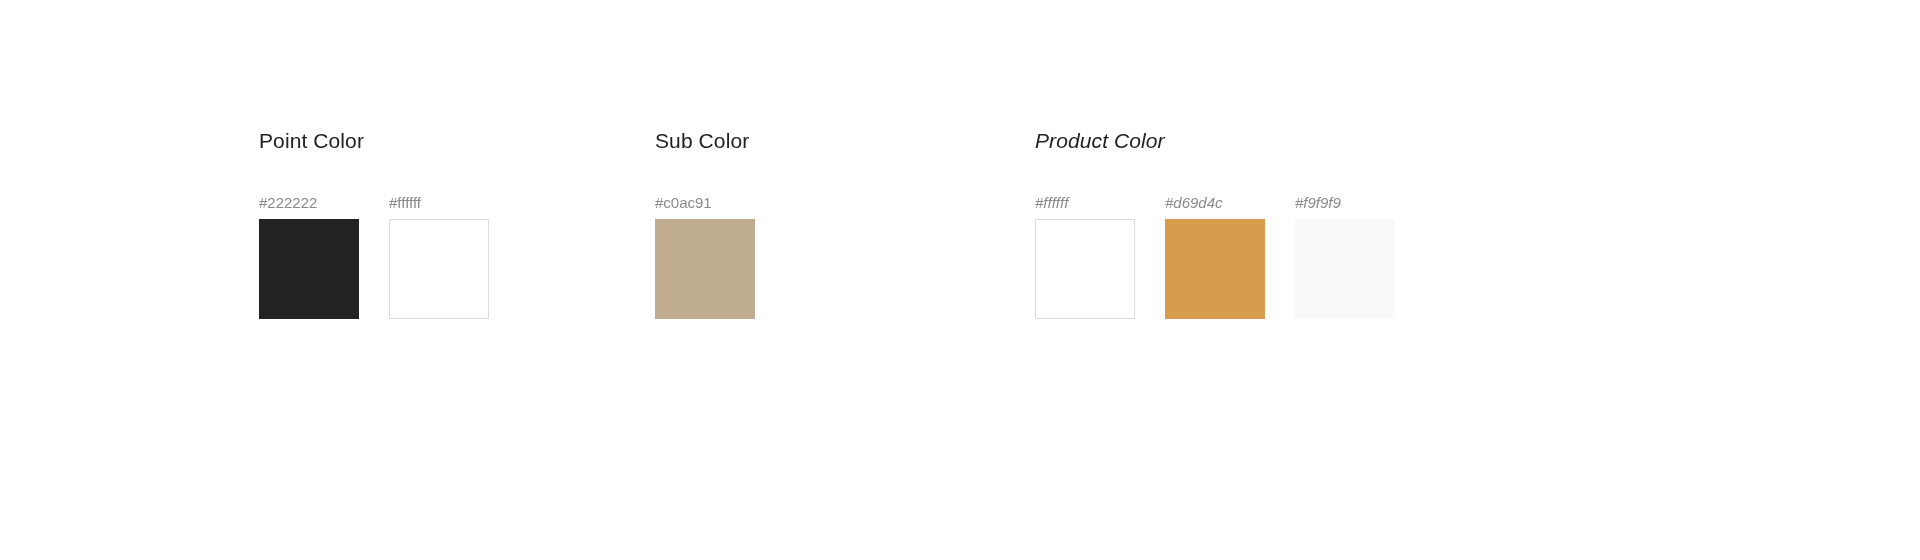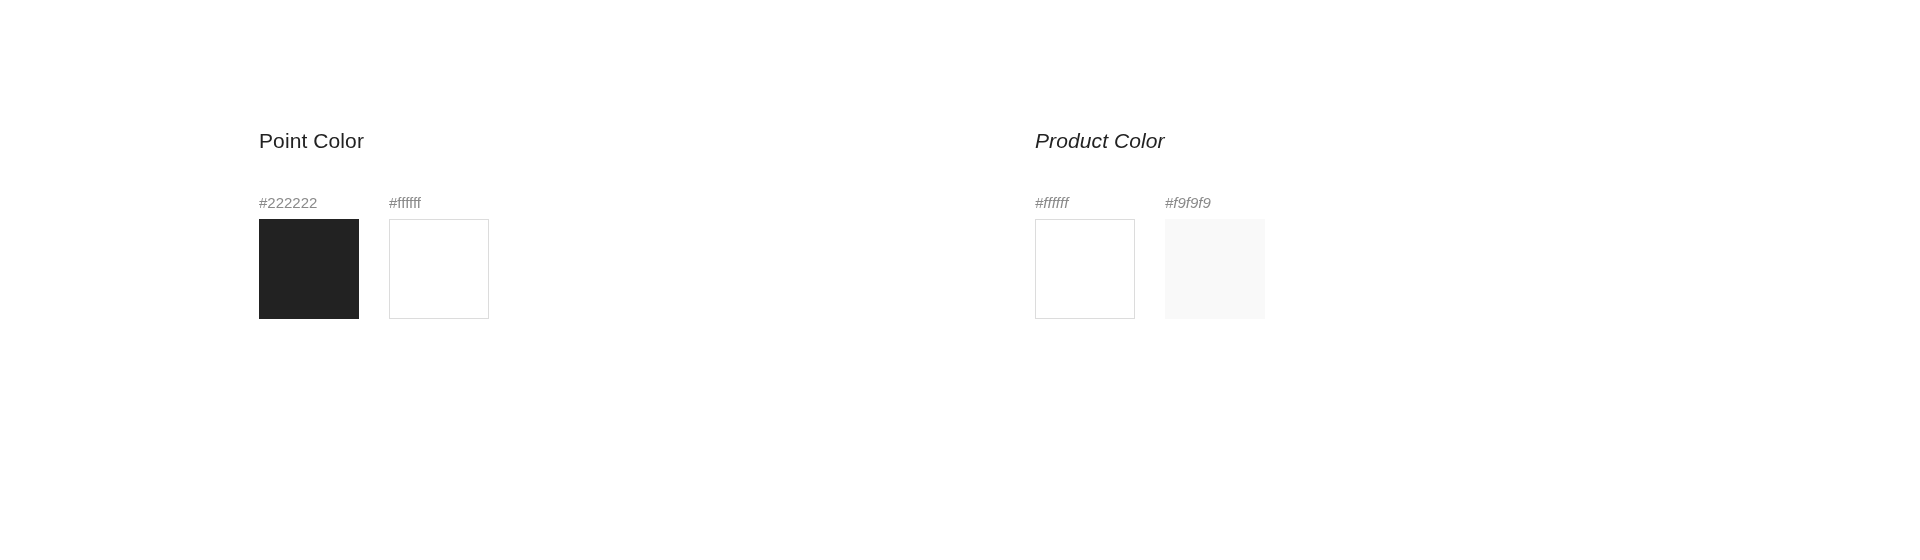--- a/index.html
+++ b/index.html
@@ -82,31 +82,40 @@
         <div class="swatch-chip" id="chip-0-0" style="background: rgb(34, 34, 34);"></div>
       </div>
       <div class="swatch-cell">
         <div class="swatch-hex">#ffffff</div>
         <div class="swatch-chip bordered" id="chip-0-1" style="background: rgb(255, 255, 255);"></div>
       </div>
     </div>
   </section>
 
   <section class="color-group" id="group-1" style="left:655px;">
+    <h2 class="group-title">Sub Color</h2>
     <div class="swatch-row">
+      <div class="swatch-cell">
+        <div class="swatch-hex">#c0ac91</div>
+        <div class="swatch-chip" id="chip-1-0" style="background: rgb(192, 172, 145);"></div>
+      </div>
     </div>
   </section>
 
   <section class="color-group" id="group-2" style="left:1035px;font-style:italic;">
     <h2 class="group-title">Product Color</h2>
     <div class="swatch-row">
       <div class="swatch-cell">
         <div class="swatch-hex">#ffffff</div>
         <div class="swatch-chip bordered" id="chip-2-0" style="background: rgb(255, 255, 255);"></div>
       </div>
       <div class="swatch-cell">
+        <div class="swatch-hex">#d69d4c</div>
+        <div class="swatch-chip" id="chip-2-1" style="background: rgb(214, 157, 76);"></div>
+      </div>
+      <div class="swatch-cell">
         <div class="swatch-hex">#f9f9f9</div>
         <div class="swatch-chip" id="chip-2-2" style="background: rgb(249, 249, 249);"></div>
       </div>
     </div>
   </section>
 
 </div>
 
 </body></html>

